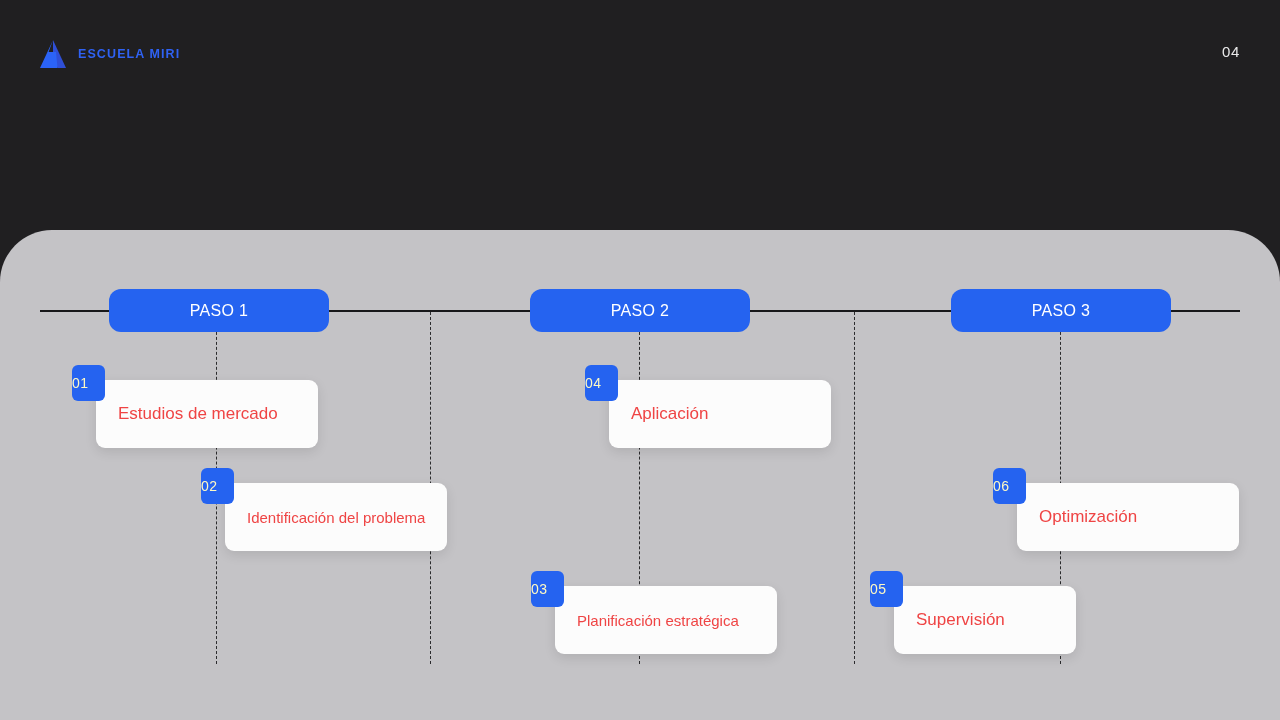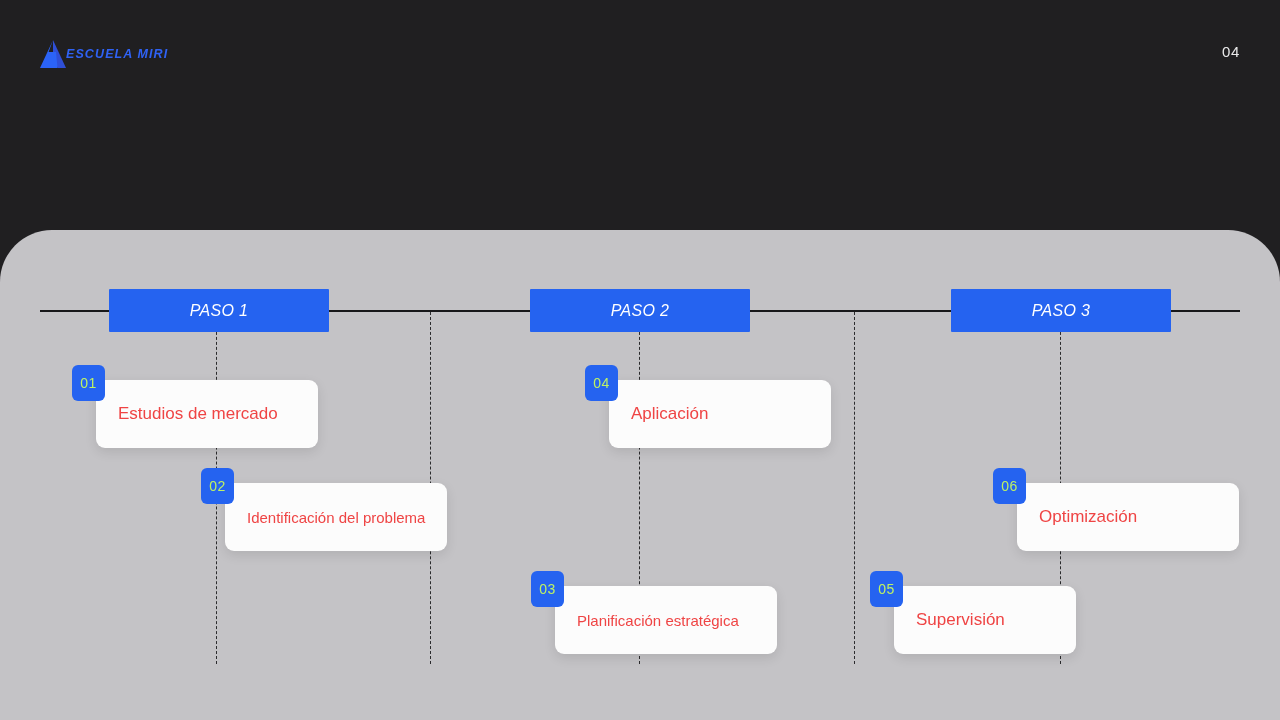--- a/index.html
+++ b/index.html
@@ -7,21 +7,21 @@
     width:1280px; height:720px;
     background:#1e1d1f;
     font-family:"Liberation Sans", sans-serif;
     overflow:hidden;
   }
   .slide { position:relative; width:1280px; height:720px; background:#201f21; }
 
   
   .brand {
     position:absolute; left:40px; top:40px;
-    display:flex; align-items:center; font-style:italic;
+    display:flex; align-items:center; gap:12px;
   }
   .brand-logo { width:26px; height:28px; display:block; }
   .brand-name {
     color:#2f62f4; font-size:12.5px; font-weight:700;
     letter-spacing:1.1px;
   }
   .page-num {
     position:absolute; right:40px; top:43px;
     color:#e9e9ea; font-size:15px; letter-spacing:.6px;
   }
@@ -53,44 +53,44 @@
   .axis {
     position:absolute; left:40px; top:310px;
     width:1200px; height:2.4px; background:#18181a;
   }
 
   
   .step {
     position:absolute; top:289px;
     height:43px; width:220px;
     background:#2563f0;
-    border-radius:1px;
+    border-radius:12px;
     display:flex; align-items:center; justify-content:center;
-    color:#ffffff; font-size:16px; letter-spacing:.3px;font-style:italic;
+    color:#ffffff; font-size:16px; letter-spacing:.3px;
   }
 
   
   .item { position:absolute; }
   .card {
     background:#fcfcfc;
     border-radius:9px;
     height:68px;
     display:flex; align-items:center; 
     padding:12px 22px;
     color:#ef4444;
     box-shadow:0 4px 12px rgba(0,0,0,.10);
   }
   .card span { white-space:nowrap; }
   .badge {
     position:absolute;
     width:33px; height:36px;
     background:#2563f0;
     border-radius:6px;
-    display:flex; align-items:center; justify-content:center;
-    color:#bef264; font-size:14px; letter-spacing:.4px;
+    display:flex; align-items:center; justify-content:flex-start;
+    color:#fef9c3; font-size:14px; letter-spacing:.4px;
   }
 </style>
 </head>
 <body>
 
 <div class="slide">
 
   <div class="brand">
     <svg class="brand-logo" viewBox="0 0 26 28">
       <path d="M13 0 L26 28 L17.5 28 L13 15 Z" fill="#2f4fd6"></path>

